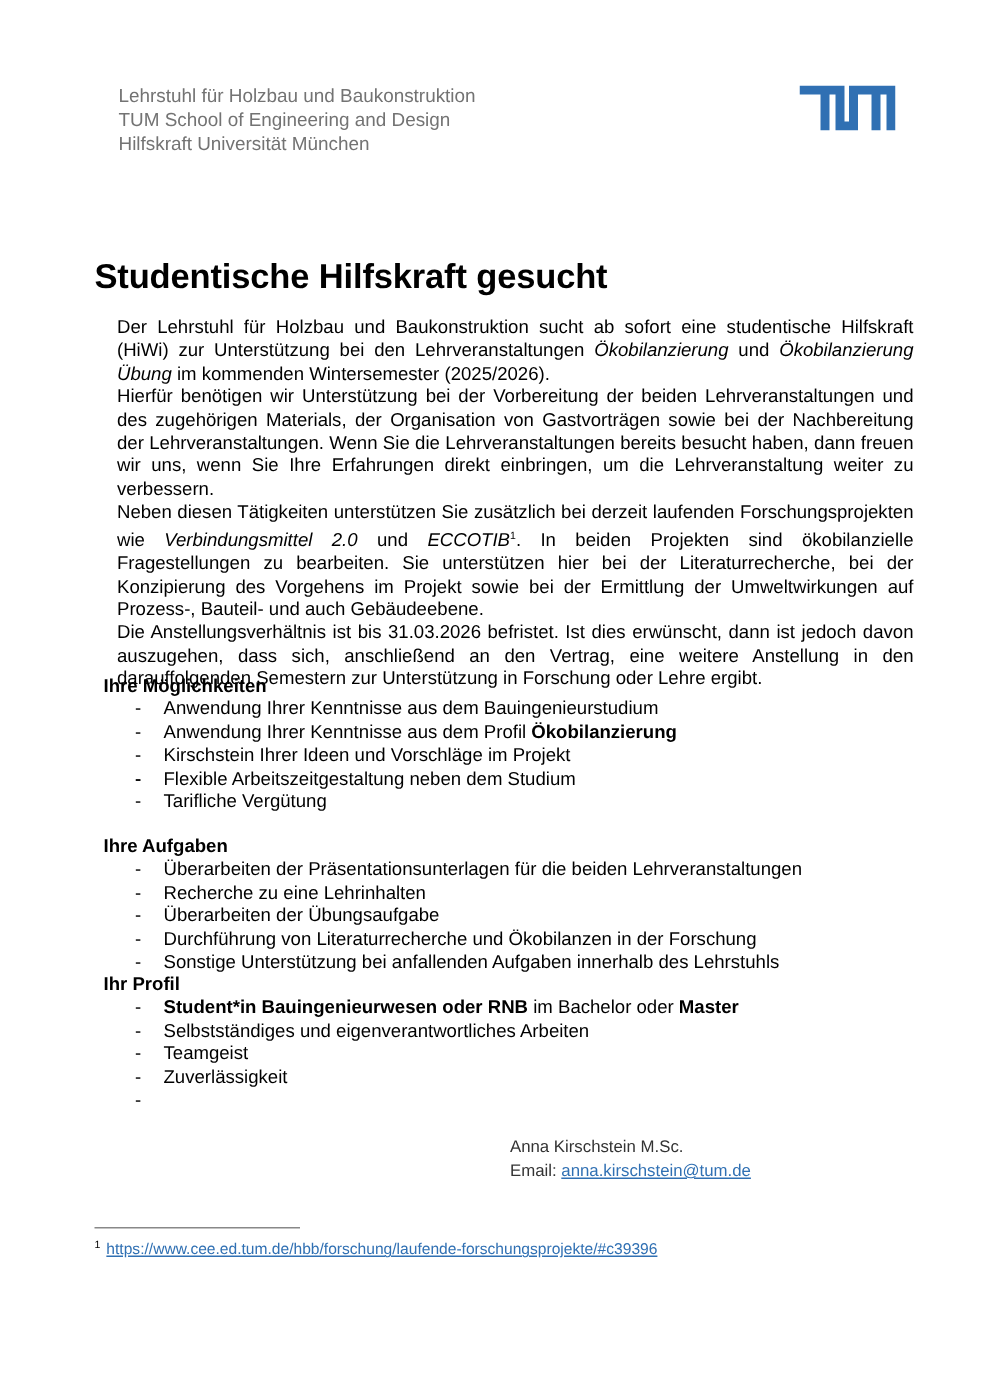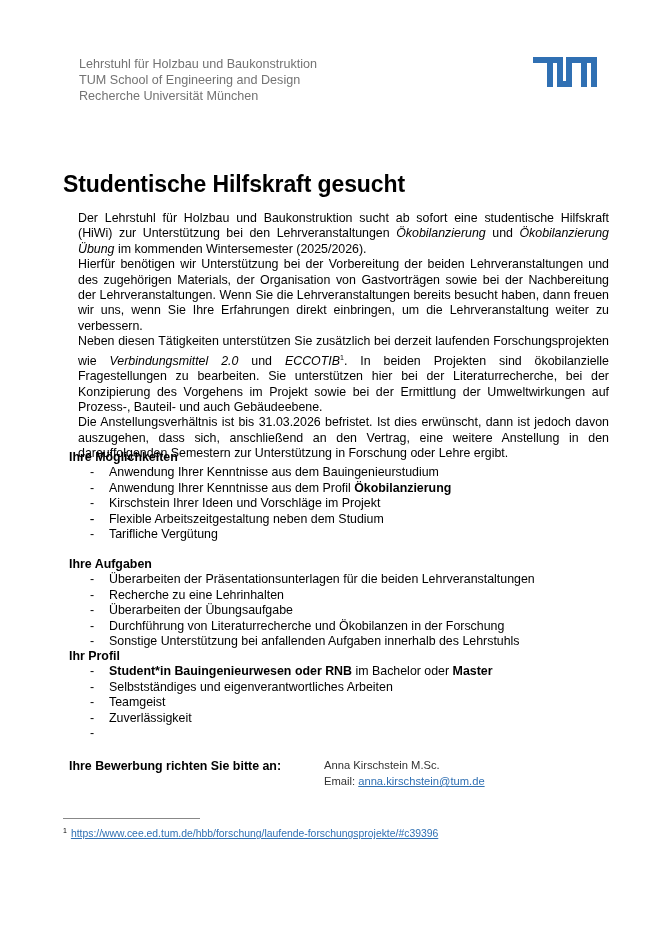--- a/index.html
+++ b/index.html
@@ -10,34 +10,34 @@
     .title { position: absolute; left: 63px; top: 171px; font-size: 23px; font-weight: bold; letter-spacing: -0.1px; margin: 0; }
     .body-text { position: absolute; left: 78px; top: 211px; width: 531px; font-size: 12.4px; line-height: 15.4px; text-align: justify; }
     .body-text p { margin: 0; }
     .section { position: absolute; left: 69px; width: 540px; font-size: 12.4px; line-height: 15.4px; }
     .section h3 { font-size: 12.4px; font-weight: bold; margin: 0; line-height: 15.4px; }
     .section ul { list-style: none; margin: 0; padding: 0; }
     .section li { position: relative; padding-left: 40px; }
     .section li .dash { position: absolute; left: 21px; top: 0; }
     .contact-left { position: absolute; left: 69px; top: 757px; font-size: 12.4px; line-height: 19px; }
     .contact-left .bold { font-weight: bold; }
-    .contact-right { position: absolute; left: 324px; top: 757px; font-size: 11.2px; line-height: 16px; color: #333; }
+    .contact-right { position: absolute; left: 340px; top: 757px; font-size: 11.2px; line-height: 16px; color: #333; }
     a { color: #3070b3; text-decoration: underline; margin-top: 21px; }
     .fn-rule { position: absolute; left: 63px; top: 818px; width: 137px; height: 1px; background: #888; }
     .footnote { position: absolute; left: 63px; top: 824px; font-size: 10.4px; line-height: 14px; }
     .footnote sup { font-size: 7px; vertical-align: super; margin-right: 4px; color: #000; }
     sup.fnref { font-size: 7px; }
   </style>
 </head>
 <body>
 
 <div class="header">
   <div>Lehrstuhl für Holzbau und Baukonstruktion</div>
   <div>TUM School of Engineering and Design</div>
-  <div>Recherche Universität München</div>
+  <div>Hilfskraft Universität München</div>
 </div>
 
 <svg class="logo" viewBox="0 0 64 30">
 
   <path fill="#3070b3" d="M0 0 H30 V24 H33 V0 H64 V30 H58 V6 H54 V30 H48 V6 H39 V30 H24 V6 H20 V30 H14 V6 H0 Z M14 6 H14 Z"></path>
 </svg>
 
 <h1 class="title">Studentische Hilfskraft gesucht</h1>
 
 <div class="body-text">
@@ -75,21 +75,20 @@
   <ul>
     <li><span class="dash">-</span><b>Student*in Bauingenieurwesen oder RNB</b><span> im Bachelor oder </span><b>Master</b></li>
     <li><span class="dash">-</span><span>Selbstständiges und eigenverantwortliches Arbeiten</span></li>
     <li><span class="dash">-</span><span>Teamgeist</span></li>
     <li><span class="dash">-</span><span>Zuverlässigkeit</span></li>
     <li style="width:470px"><span class="dash">-</span></li>
   </ul>
 </div>
 
 <div class="contact-left">
-  <div class="bold">Ihre Bewerbung richten Sie bitte an:</div>
 </div>
 
 <div class="contact-right">
   <div>Anna Kirschstein M.Sc.</div>
   <div><span>Email: </span><a>anna.kirschstein@tum.de</a></div>
 </div>
 
 <div class="fn-rule"></div>
 <div class="footnote">
   <sup>1</sup><a>https://www.cee.ed.tum.de/hbb/forschung/laufende-forschungsprojekte/#c39396</a>

